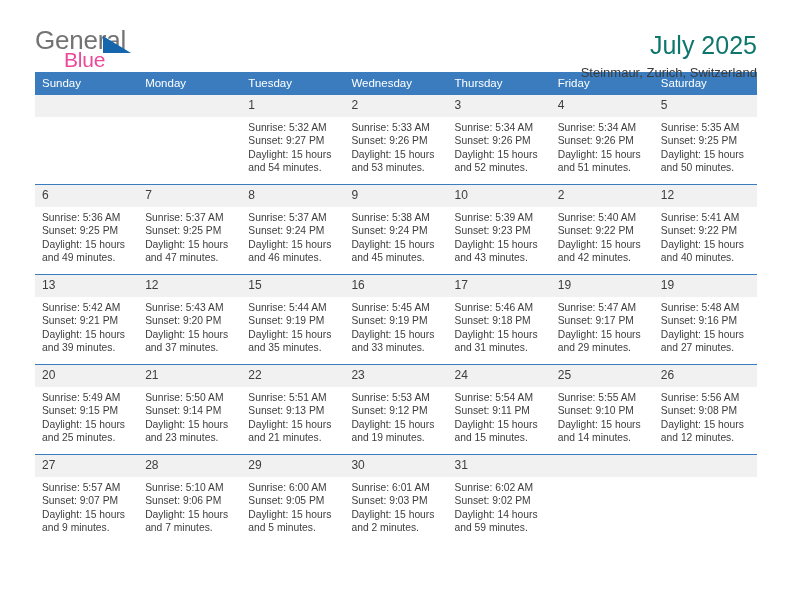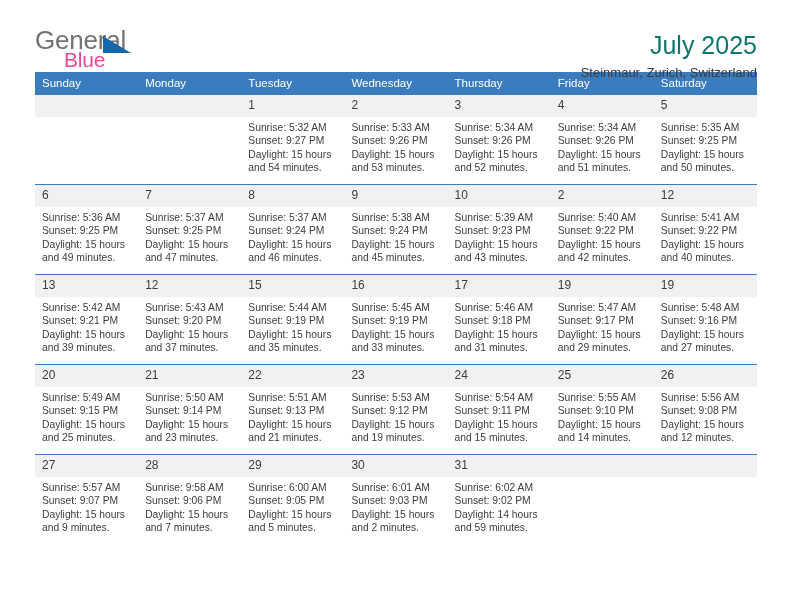--- a/index.html
+++ b/index.html
@@ -413,21 +413,21 @@
             <div class="details">
               <div>Sunrise: 5:57 AM</div>
               <div>Sunset: 9:07 PM</div>
               <div>Daylight: 15 hours</div>
               <div>and 9 minutes.</div>
             </div>
           </td>
           <td>
             <div class="daynum">28</div>
             <div class="details">
-              <div>Sunrise: 9:58 AM</div>
+              <div>Sunrise: 5:10 AM</div>
               <div>Sunset: 9:06 PM</div>
               <div>Daylight: 15 hours</div>
               <div>and 7 minutes.</div>
             </div>
           </td>
           <td>
             <div class="daynum">29</div>
             <div class="details">
               <div>Sunrise: 6:00 AM</div>
               <div>Sunset: 9:05 PM</div>

